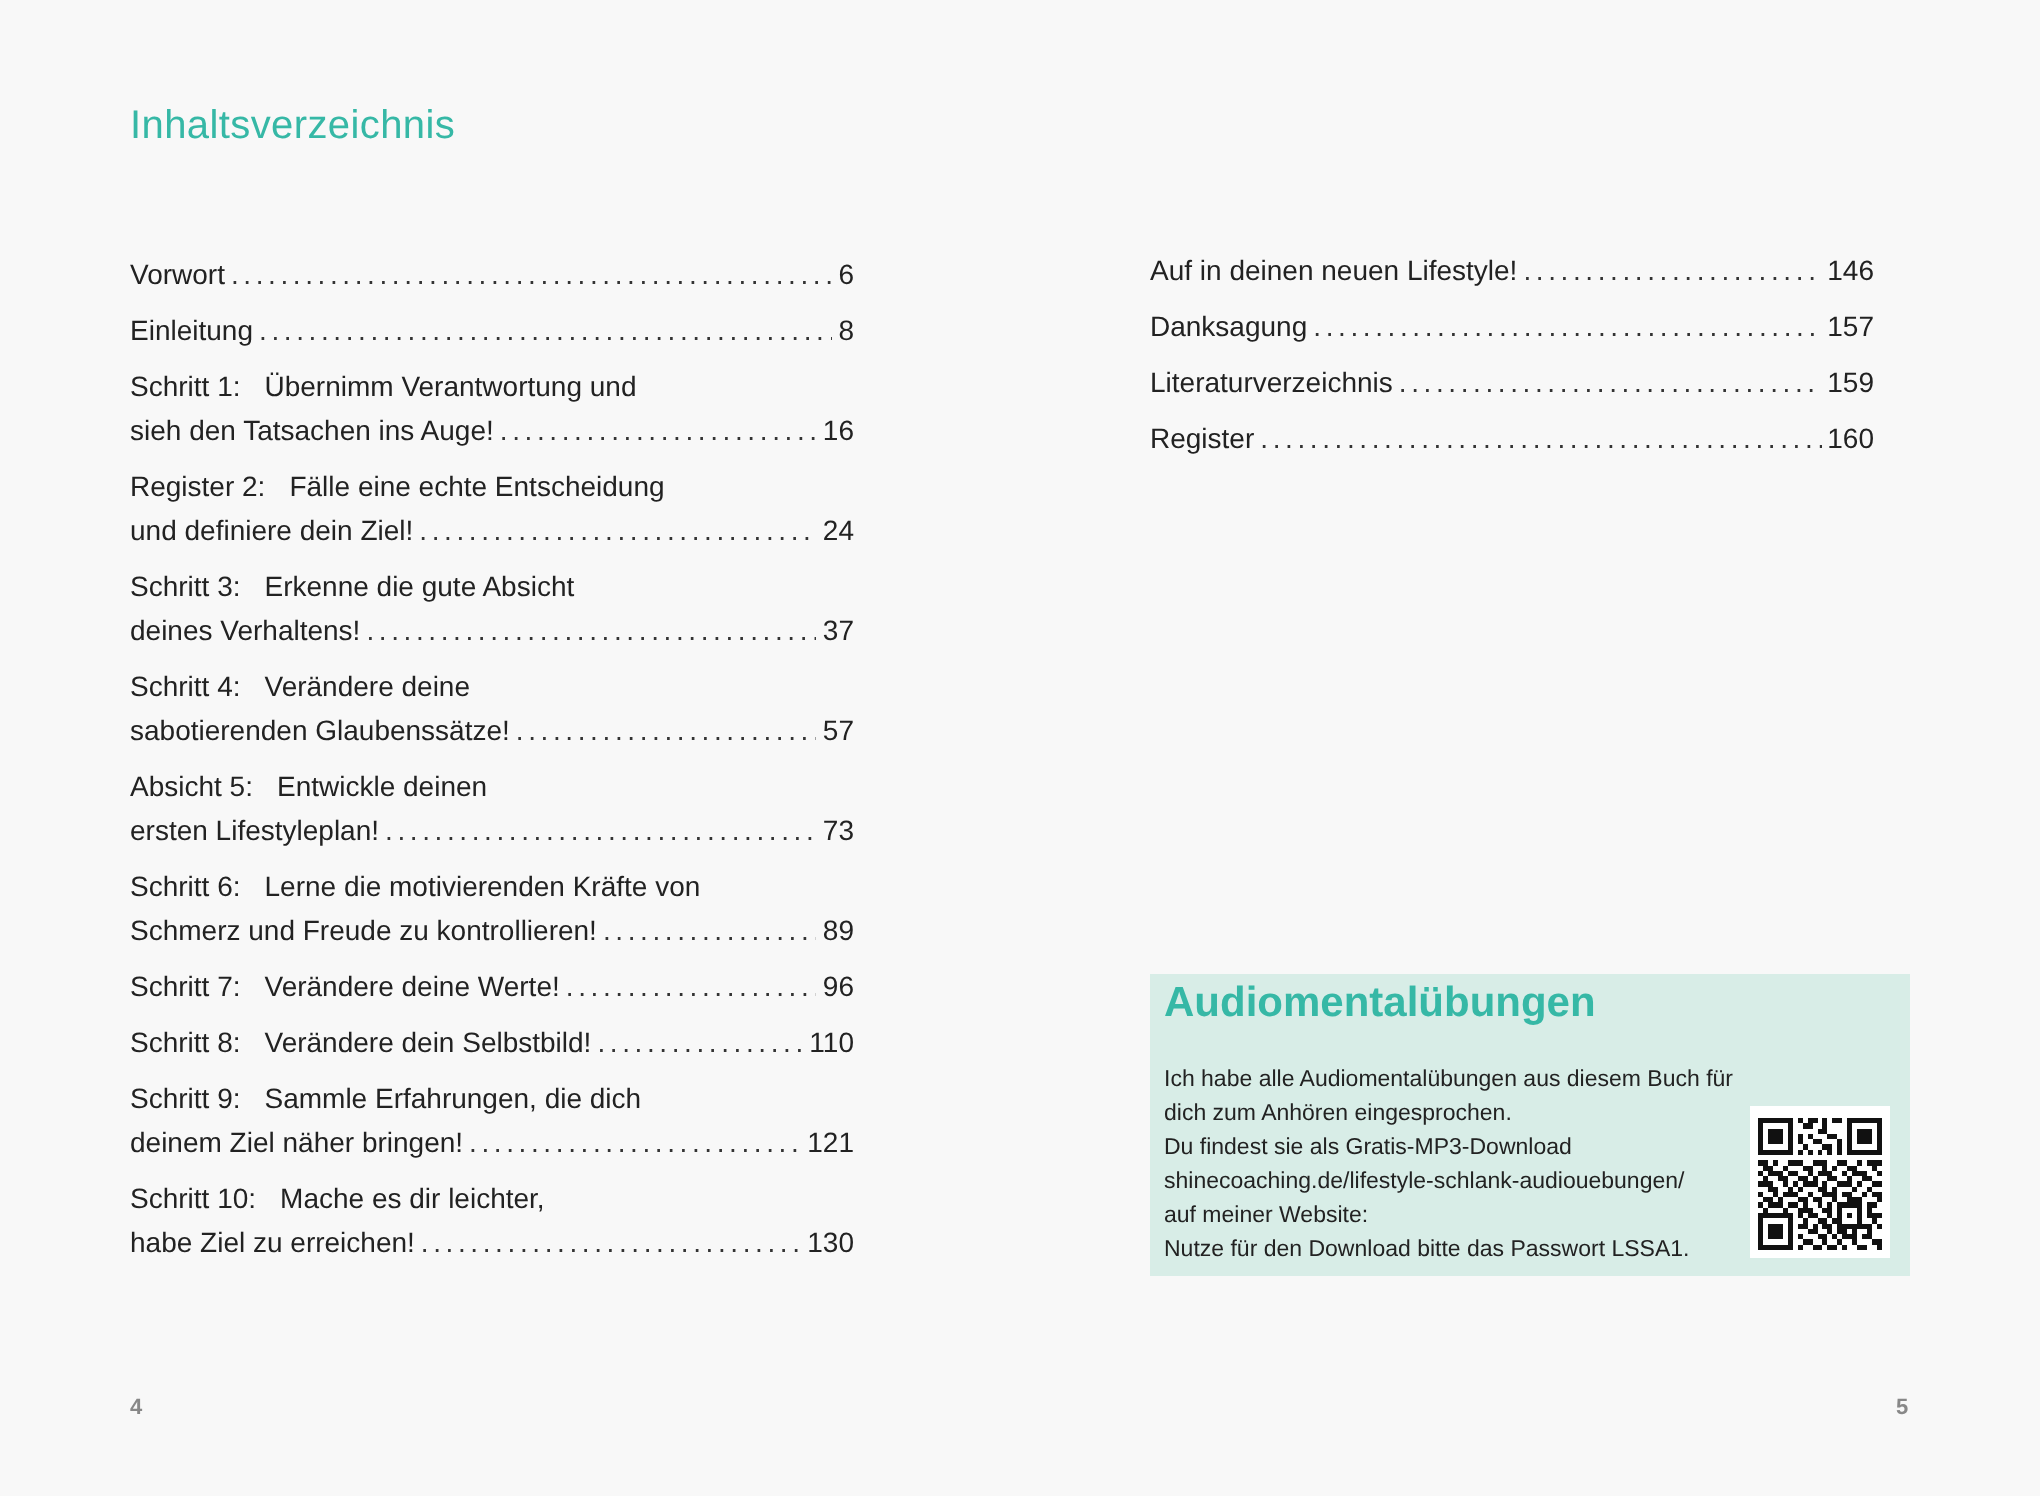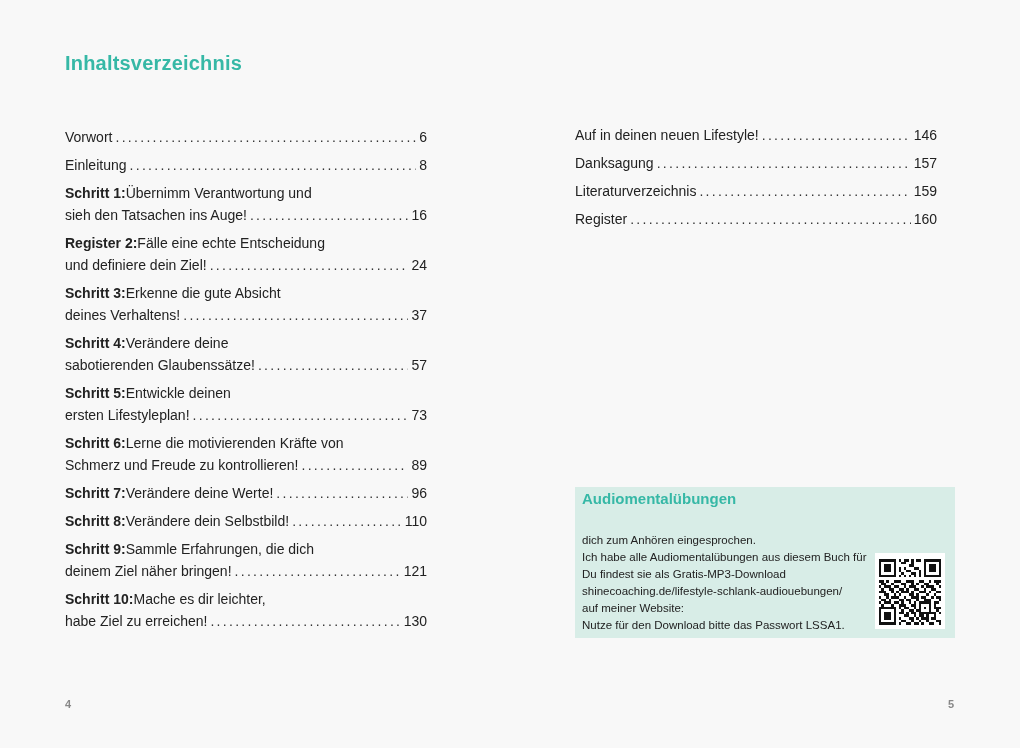--- a/index.html
+++ b/index.html
@@ -20,21 +20,21 @@
     top: 0;
   }
   .page-left { left: 0; width: 510px; height: 748px; }
   .page-right { left: 510px; width: 510px; height: 748px; }
 
   .toc-title {
     position: absolute;
     left: 65px;
     top: 52px;
     font-size: 20px;
-    font-weight: bold;
+    font-weight: normal;
     color: #36b8a6;
     letter-spacing: 0.2px;
     margin: 0;
   }
 
   .toc-list {
     position: absolute;
     list-style: none;
     margin: 0;
     padding: 0;
@@ -47,21 +47,21 @@
     font-size: 14px;
     line-height: 22px;
     margin-bottom: 6px;
   }
   .toc-line {
     display: flex;
     align-items: baseline;
     white-space: nowrap;
   }
   .toc-text { flex: 0 0 auto; }
-  .toc-label-bold { font-weight: bold; margin-right: 0; }
+  .toc-label-bold { font-weight: normal; margin-right: 12px; }
   .toc-dots {
     flex: 1 1 auto;
     overflow: hidden;
     margin: 0 3px;
     color: #333;
     letter-spacing: 2.3px;
   }
   .toc-dots::before {
     content: "........................................................................................................................";
   }
@@ -73,21 +73,21 @@
     top: 487px;
     width: 380px;
     height: 151px;
     background: #d8ede7;
     box-sizing: border-box;
   }
   .audio-title {
     position: absolute;
     left: 7px;
     top: 3px;
-    font-size: 15px;
+    font-size: 21px;
     font-weight: bold;
     color: #36b8a6;
     margin: 0;
   }
   .audio-text {
     position: absolute;
     left: 7px;
     top: 45px;
     font-size: 11.5px;
     line-height: 17px;
@@ -170,21 +170,21 @@
           <span class="toc-text"><span class="toc-label-bold">Schritt 4:</span><span>Verändere deine</span></span>
         </div>
         <div class="toc-line">
           <span class="toc-text"><span>sabotierenden Glaubenssätze!</span></span>
           <span class="toc-dots"></span>
           <span class="toc-page">57</span>
         </div>
       </li>
       <li class="toc-entry">
         <div class="toc-line">
-          <span class="toc-text"><span class="toc-label-bold">Schritt 5:</span><span>Entwickle deinen</span></span>
+          <span class="toc-text"><span class="toc-label-bold">Absicht 5:</span><span>Entwickle deinen</span></span>
         </div>
         <div class="toc-line">
           <span class="toc-text"><span>ersten Lifestyleplan!</span></span>
           <span class="toc-dots"></span>
           <span class="toc-page">73</span>
         </div>
       </li>
       <li class="toc-entry">
         <div class="toc-line">
           <span class="toc-text"><span class="toc-label-bold">Schritt 6:</span><span>Lerne die motivierenden Kräfte von</span></span>
@@ -261,22 +261,22 @@
           <span class="toc-text"><span>Register</span></span>
           <span class="toc-dots"></span>
           <span class="toc-page">160</span>
         </div>
       </li>
     </ul>
 
   <div class="audio-box">
     <h2 class="audio-title">Audiomentalübungen</h2>
     <p class="audio-text">
+      <span>Ich habe alle Audiomentalübungen aus diesem Buch für</span>
       <span>dich zum Anhören eingesprochen.</span>
-      <span>Ich habe alle Audiomentalübungen aus diesem Buch für</span>
       <span>Du findest sie als Gratis-MP3-Download</span>
       <span>shinecoaching.de/lifestyle-schlank-audiouebungen/</span>
       <span>auf meiner Website:</span>
       <span>Nutze für den Download bitte das Passwort LSSA1.</span>
     </p>
     <div class="qr-code">
       <svg width="62" height="66" viewBox="0 0 25 25" shape-rendering="crispEdges" preserveAspectRatio="none">
         <rect width="25" height="25" fill="#fff"></rect>
         <g fill="#111">
 

